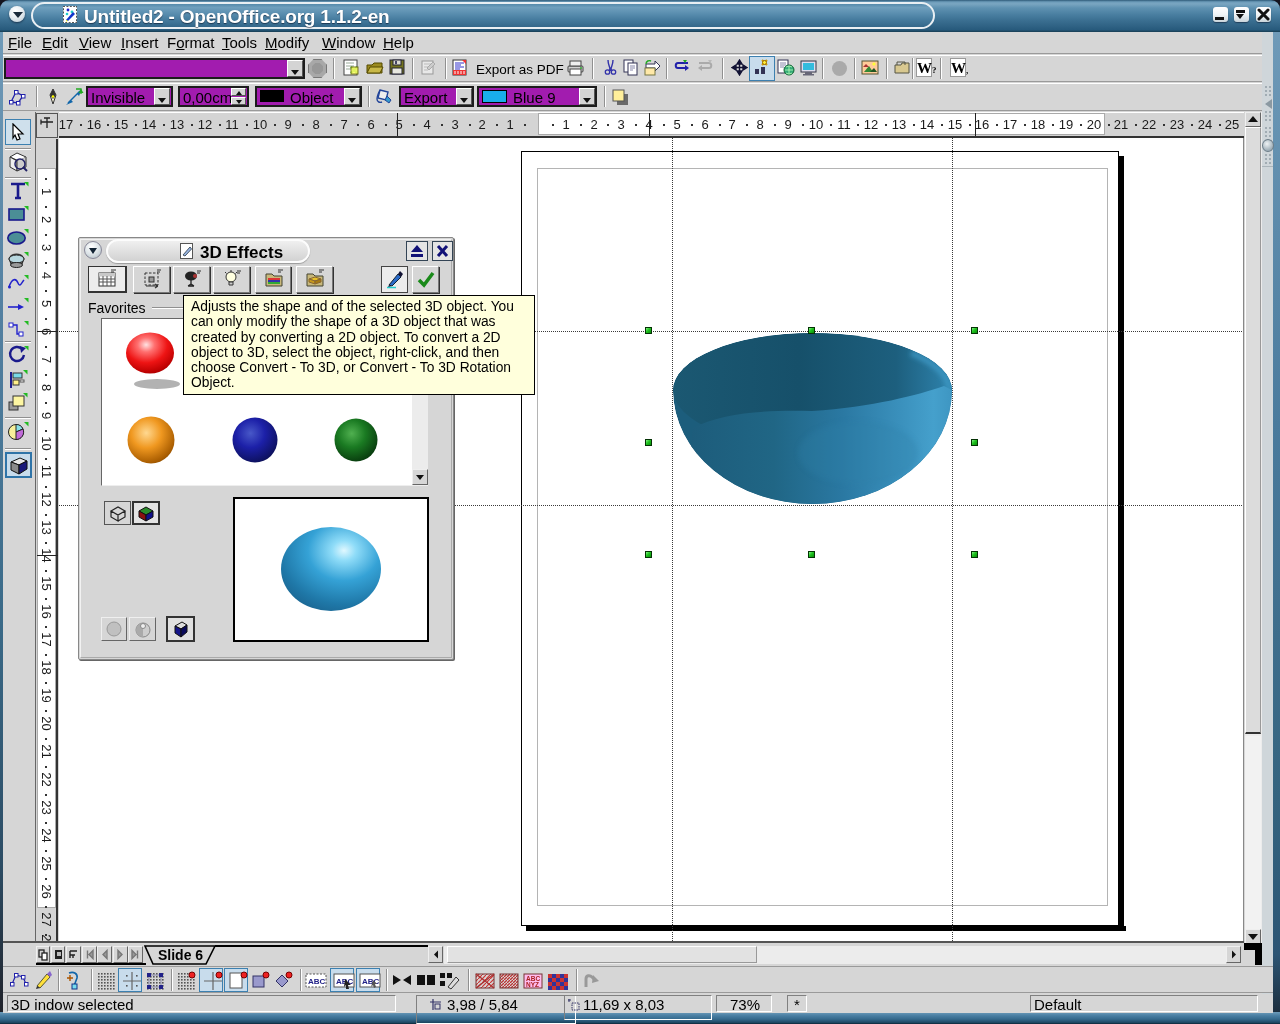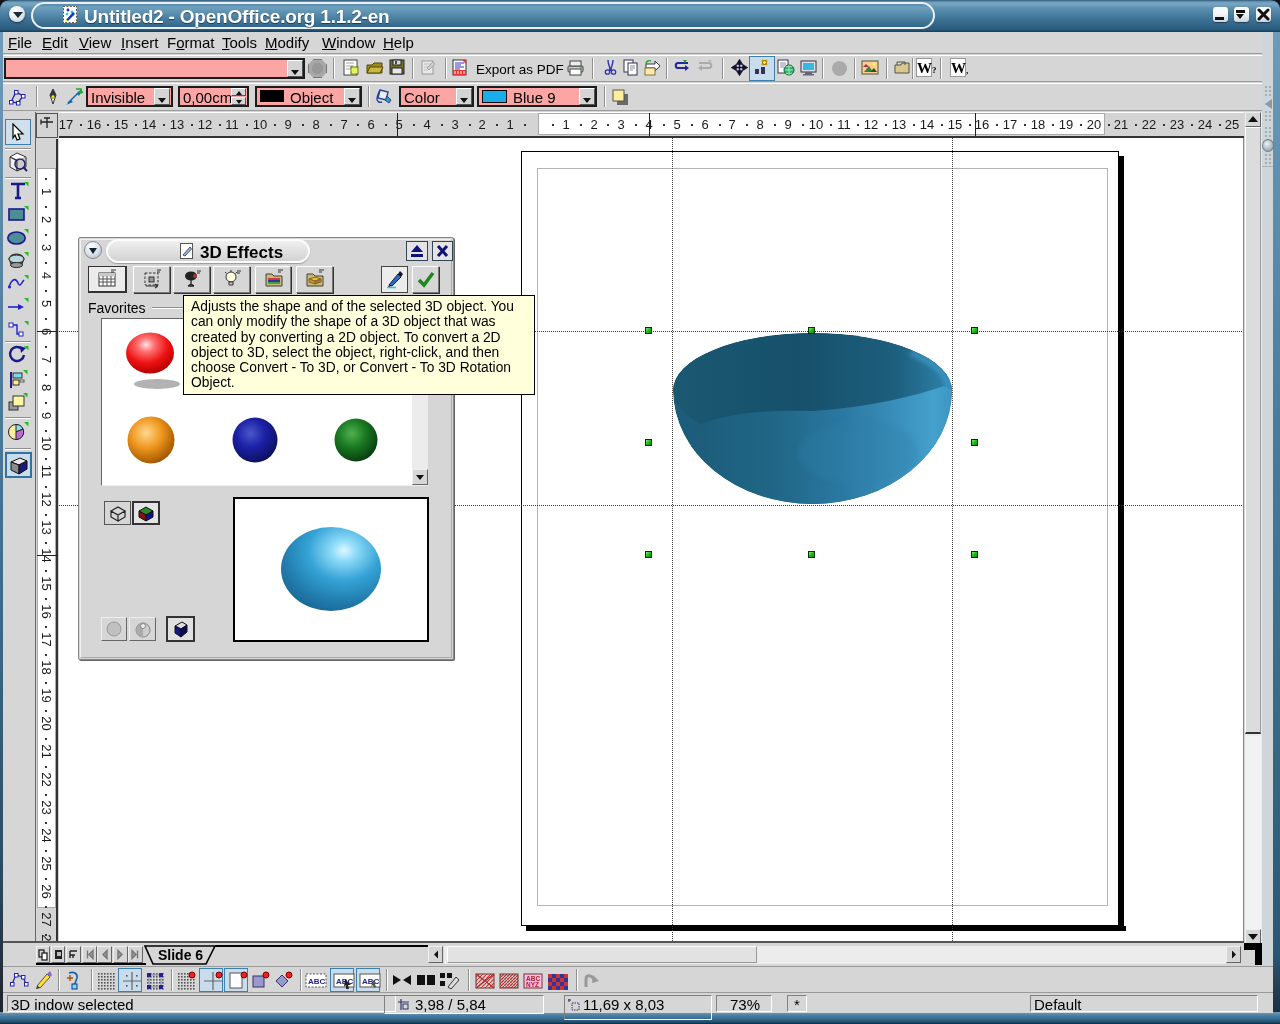--- a/index.html
+++ b/index.html
@@ -1,20 +1,20 @@
 <!DOCTYPE html>
 <html><head><meta charset="utf-8"><style>
 *{margin:0;padding:0;box-sizing:border-box}
 html,body{width:1280px;height:1024px;overflow:hidden}
 body{font-family:"Liberation Sans",sans-serif;background:#d6d6d6;position:relative}
 .ab{position:absolute}
 .ico{position:absolute}
 .sunken{border-top:1px solid #808080;border-left:1px solid #808080;border-right:1px solid #fff;border-bottom:1px solid #fff}
 .btn{position:absolute;background:#d6d6d6;border-top:1px solid #efefef;border-left:1px solid #efefef;border-right:1px solid #666;border-bottom:1px solid #666}
-.combo{position:absolute;background:#fca5a5;border:2px solid #1c1c1c}
+.combo{position:absolute;background:#a21caf;border:2px solid #1c1c1c}
 .ddbtn{position:absolute;background:#d4d4d4;border-top:1px solid #fff;border-left:1px solid #fff;border-right:1px solid #555;border-bottom:1px solid #555;text-align:center}
 .arrdn{width:0;height:0;border-left:4px solid transparent;border-right:4px solid transparent;border-top:5px solid #111;display:inline-block}
 .sep{position:absolute;width:2px;border-left:1px solid #909090;border-right:1px solid #fff}
 .hsep{position:absolute;height:2px;border-top:1px solid #909090;border-bottom:1px solid #fff}
 .mi{position:absolute;top:0;color:#000;font-size:15px;line-height:22px}
 .mi u{text-decoration:underline}
 .num{position:absolute;font-size:13px;color:#1a1a1a}
 .vnum{position:absolute;font-size:13px;color:#1a1a1a;transform:rotate(90deg)}
 .handle{position:absolute;width:7px;height:7px;background:linear-gradient(135deg,#8af08a 0%,#1ec41e 45%,#0a8a0a 100%);border:1px solid #043204}
 .tbtxt{font-size:15px;color:#000}
@@ -215,21 +215,21 @@
 <div class="ddbtn" style="left:231px;top:97px;width:15px;height:8px">
     <div style="margin:2px auto 0;width:0;height:0;border-left:3px solid transparent;border-right:3px solid transparent;border-top:4px solid #111"></div>
   </div>
 <div class="combo" style="left:255px;top:86px;width:107px;height:21px">
     <div class="ab" style="left:3px;top:2px;width:24px;height:12px;background:#000;border:1px solid #000"></div>
     <div class="tbtxt" style="position:absolute;left:33px;top:1px">Object</div>
   </div>
 <div class="ddbtn" style="left:344px;top:88px;width:16px;height:17px"><span class="arrdn" style="margin-top:5px"></span></div>
 <div class="sep" style="left:368px;top:86px;height:21px"></div>
 <div class="combo" style="left:399px;top:86px;width:75px;height:21px">
-    <div class="tbtxt" style="position:absolute;left:3px;top:1px">Color</div>
+    <div class="tbtxt" style="position:absolute;left:3px;top:1px">Export</div>
   </div>
 <div class="ddbtn" style="left:456px;top:88px;width:16px;height:17px"><span class="arrdn" style="margin-top:5px"></span></div>
 <div class="combo" style="left:477px;top:86px;width:120px;height:21px">
     <div class="ab" style="left:3px;top:2px;width:25px;height:13px;background:#19aeea;border:1px solid #000"></div>
     <div class="tbtxt" style="position:absolute;left:34px;top:1px">Blue 9</div>
   </div>
 <div class="ddbtn" style="left:579px;top:88px;width:16px;height:17px"><span class="arrdn" style="margin-top:5px"></span></div>
 <div class="sep" style="left:604px;top:86px;height:21px"></div>
 <div class="ab" style="left:36px;top:113px;width:22px;height:25px;background:#d4d4d4;border:1px solid #555"><svg width="20" height="23">
       <path d="M10 4 V14 M4 8 H16 M7 4 H13 M4 5.5 V10.5" stroke="#222" stroke-width="1.3" fill="none"></path>
@@ -865,21 +865,21 @@
   </svg>
 <div class="sep" style="left:576px;top:969px;height:22px"></div>
 <svg class="ico" style="left:582px;top:971px;" width="23" height="20" viewBox="0 0 23 20">
     <path d="M4 16 V8 C4 4 8 4 10 6 L13 9" stroke="#999" stroke-width="3" fill="none"></path>
     <path d="M11 4 L17 10 L10 12 Z" fill="#999"></path>
   </svg>
 <div class="ab" style="left:3px;top:994px;width:1270px;height:19px;background:#d6d6d6"></div>
 <div class="ab sunken" style="left:7px;top:995px;width:389px;height:17px">
     <div class="ab" style="left:3px;top:0px;font-size:15px;white-space:nowrap">3D indow selected</div>
   </div>
-<div class="ab sunken" style="left:384px;top:995px;width:160px;height:19px">
+<div class="ab sunken" style="left:416px;top:995px;width:160px;height:29px">
     <svg class="ab" style="left:12px;top:2px" width="13" height="13">
       <path d="M1 4 H12 M4 1 V12" stroke="#336" stroke-width="1.2"></path>
       <rect x="6" y="6" width="5" height="5" fill="none" stroke="#336"></rect>
     </svg>
     <div class="ab" style="left:30px;top:0px;font-size:15px;white-space:nowrap">3,98 / 5,84</div>
   </div>
 <div class="ab sunken" style="left:564px;top:995px;width:148px;height:25px">
     <svg class="ab" style="left:2px;top:2px" width="13" height="13">
       <rect x="5" y="5" width="7" height="7" fill="none" stroke="#336" stroke-dasharray="1.5,1"></rect>
       <path d="M1 2 H4 M2 1 V4" stroke="#336"></path>

